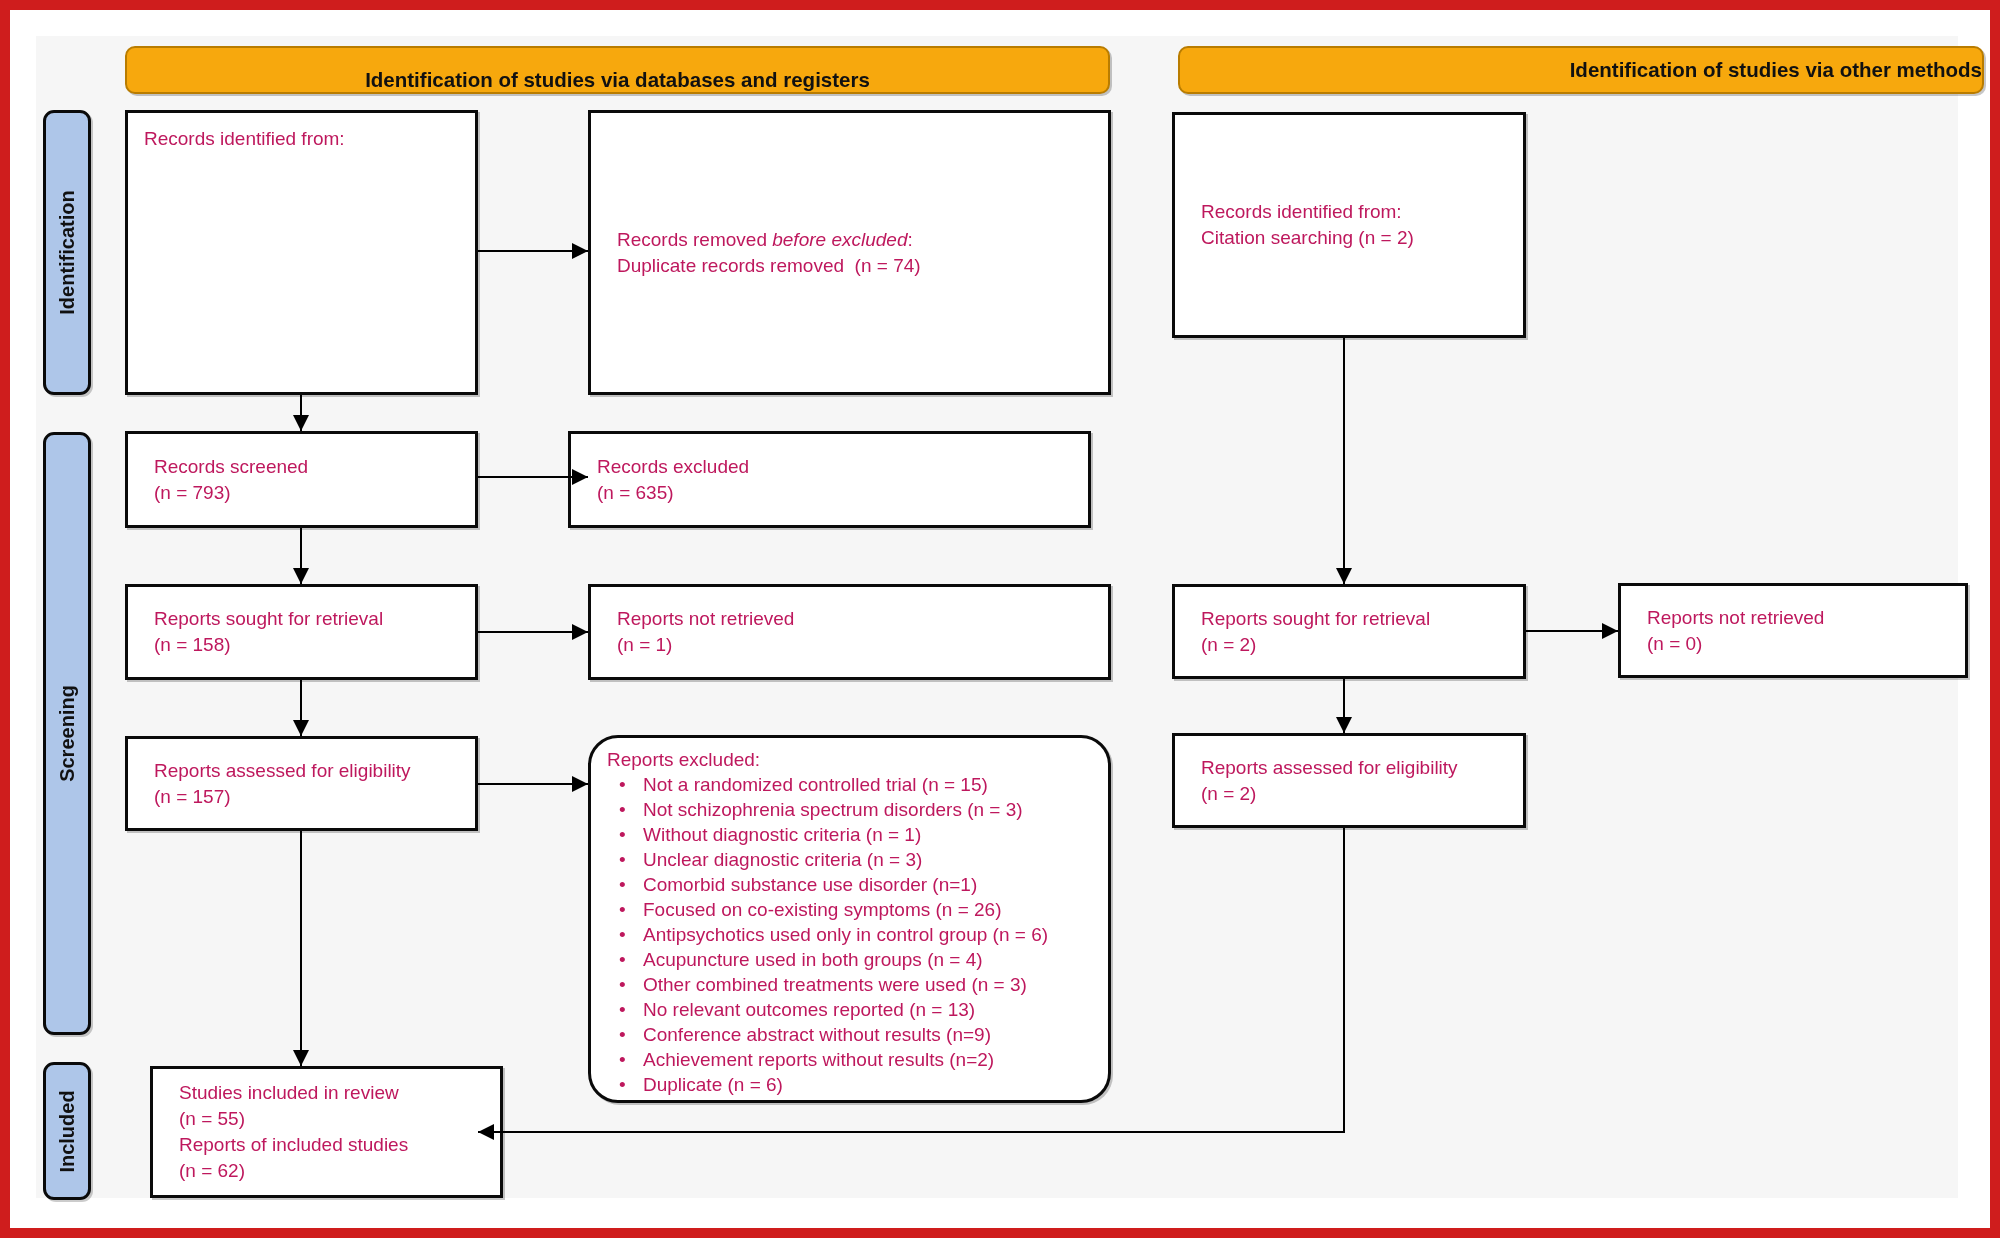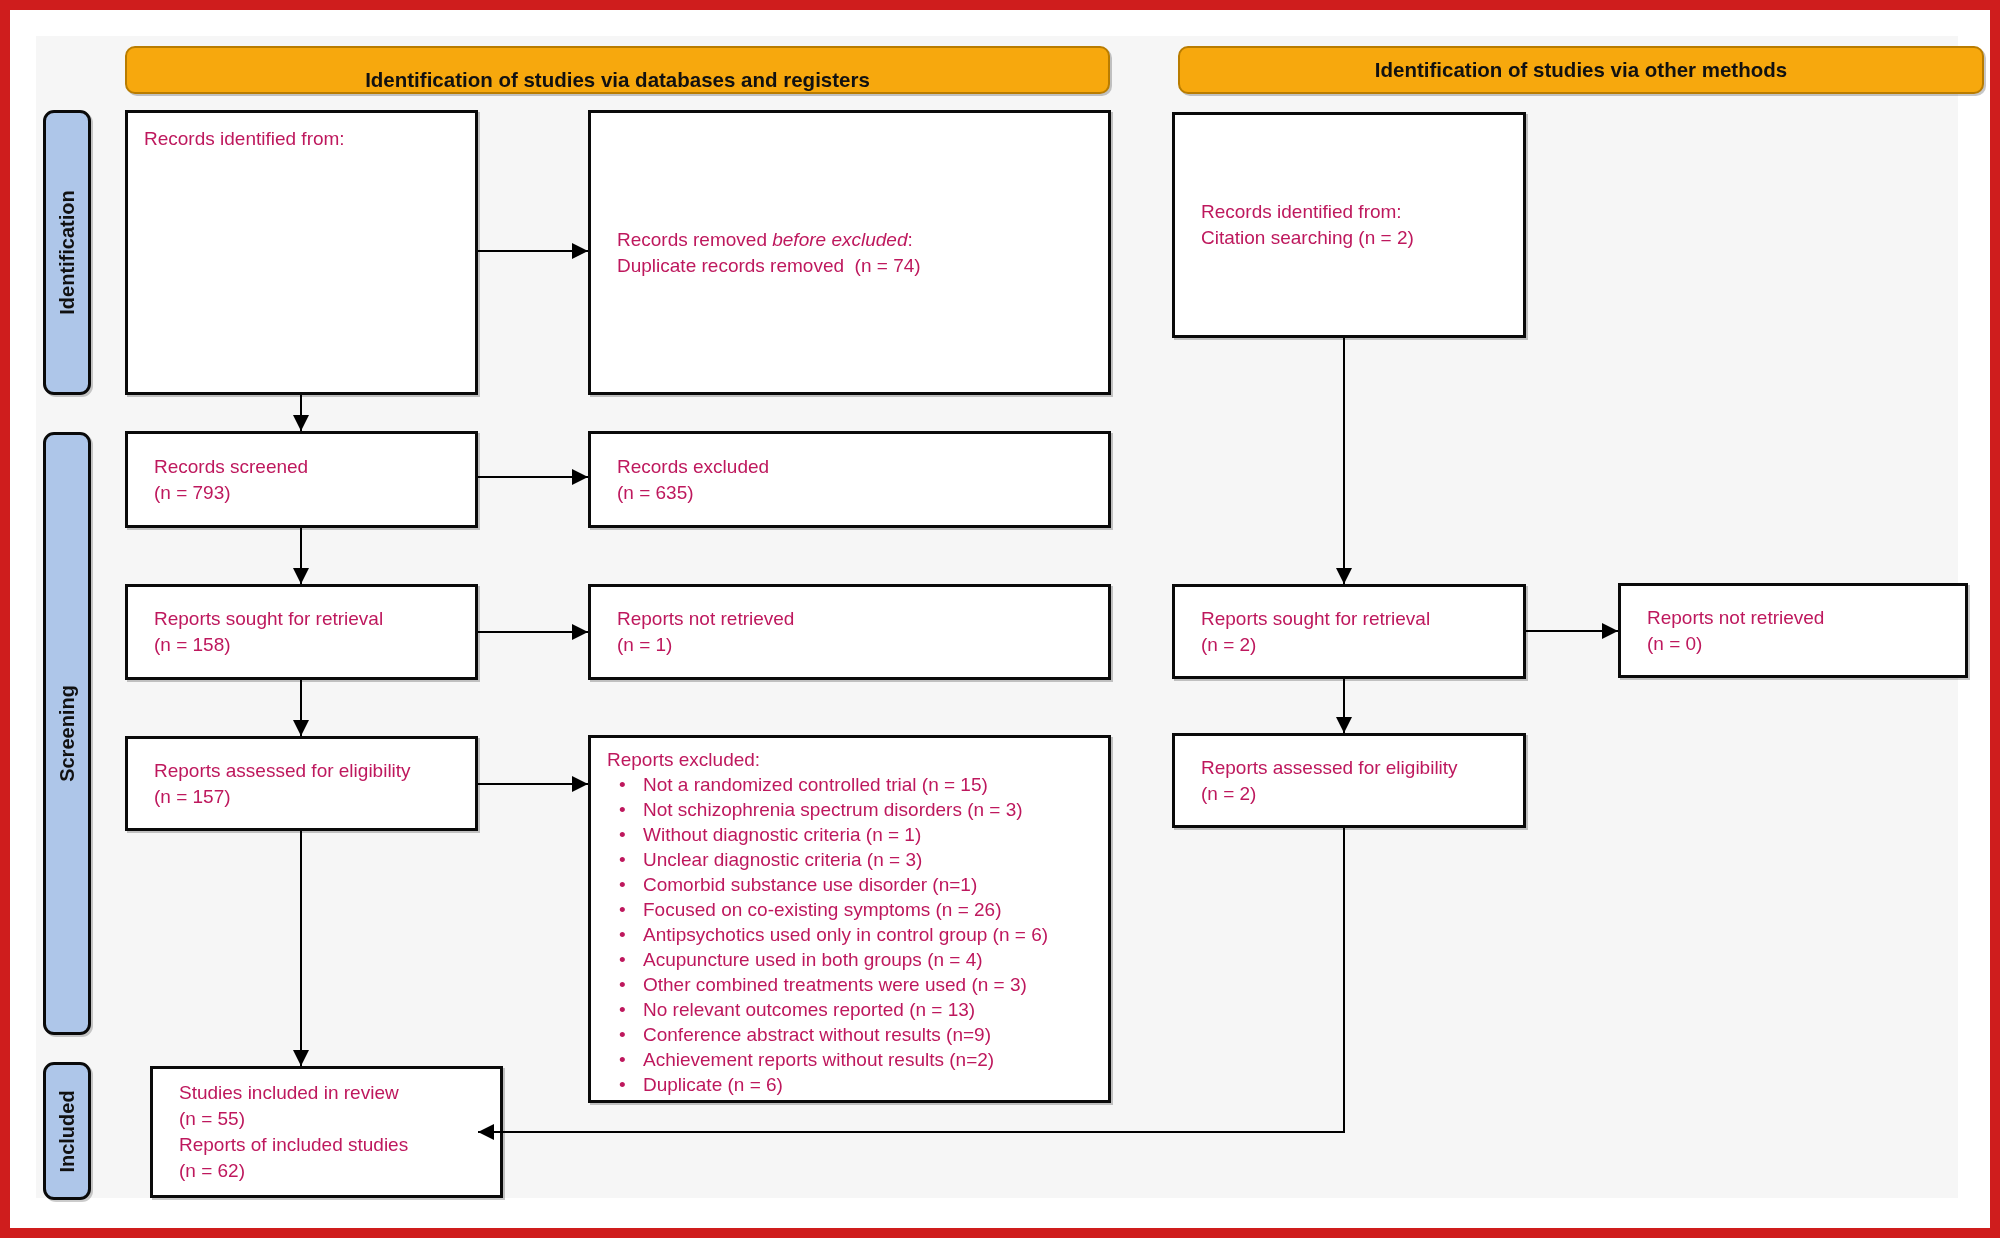--- a/index.html
+++ b/index.html
@@ -11,48 +11,48 @@
   body{font-family:"Liberation Sans","DejaVu Sans",sans-serif;color:#111;}
   .canvas{position:relative;width:2000px;height:1238px;background:#ffffff;overflow:hidden;}
   .bg-panel{position:absolute;left:36px;top:36px;width:1922px;height:1162px;background:#f6f6f6;}
   .frame{position:absolute;inset:0;border:10px solid var(--frame,#CF1D1D);pointer-events:none;z-index:50;}
 
   .banner{position:absolute;height:48px;background:var(--banner-fill,#F7A80D);
     border:2px solid var(--banner-border,#B97C00);border-radius:10px;
     display:flex;align-items:center;justify-content:center;
     font-weight:bold;font-size:20.5px;color:#111;box-shadow:2px 2px 0 rgba(0,0,0,0.22);}
   .banner-db{left:125px;top:46px;width:985px;align-items:flex-end;}
-  .banner-other{left:1178px;top:46px;width:806px;}
+  .banner-other{left:1178px;top:46px;width:806px;justify-content:flex-end;}
 
   .stage{position:absolute;left:43px;width:48px;background:var(--stage-fill,#AEC6E9);
     border:3px solid #0a0a0a;border-radius:11px;display:flex;align-items:center;justify-content:center;
     box-shadow:2px 2px 0 rgba(0,0,0,0.2);}
   .stage span{transform:rotate(-90deg);white-space:nowrap;font-weight:bold;font-size:20px;color:#111;}
   .stage-identification{top:110px;height:285px;}
   .stage-screening{top:432px;height:603px;}
   .stage-included{top:1062px;height:138px;}
 
   .box{position:absolute;background:#ffffff;border:3px solid var(--box-border,#0A0A0A);
     font-size:19px;line-height:26px;color:#be185d;box-shadow:2px 2px 0 rgba(0,0,0,0.22);}
   .ctr{display:flex;flex-direction:column;justify-content:center;padding-left:26px;padding-right:10px;}
   .prelines{white-space:pre-line;}
   .prewrap{white-space:pre-wrap;}
 
   .box-a{left:125px;top:110px;width:353px;height:285px;padding:13px 8px 0 16px;}
   .box-a .src{padding-left:14px;}
   .box-b{left:588px;top:110px;width:523px;height:285px;}
   .box-c{left:1172px;top:112px;width:354px;height:226px;}
   .box-d{left:125px;top:431px;width:353px;height:97px;}
-  .box-e{left:588px;top:431px;width:523px;height:97px;}
+  .box-e{left:568px;top:431px;width:523px;height:97px;}
   .box-f{left:125px;top:584px;width:353px;height:96px;}
   .box-g{left:588px;top:584px;width:523px;height:96px;}
   .box-h{left:1172px;top:584px;width:354px;height:95px;}
   .box-i{left:1618px;top:583px;width:350px;height:95px;}
   .box-j{left:125px;top:736px;width:353px;height:95px;}
-  .box-k{left:588px;top:735px;width:523px;height:368px;padding:9px 6px 0 16px;line-height:25px;}
+  .box-k{left:588px;top:735px;width:523px;height:368px;padding:9px 6px 0 16px;line-height:25px;border-radius:30px;}
   .box-l{left:1172px;top:733px;width:354px;height:95px;}
   .box-m{left:125px;top:1066px;width:353px;height:132px;margin-left:25px;}
 
   .bullet-row{display:flex;}
   .bullet-glyph{width:24px;margin-left:12px;flex:none;}
   .bullet-text{flex:1;}
 
   .arr{position:absolute;background:#000;z-index:5;}
   .arr-h{height:2px;}
   .arr-v{width:2px;}

